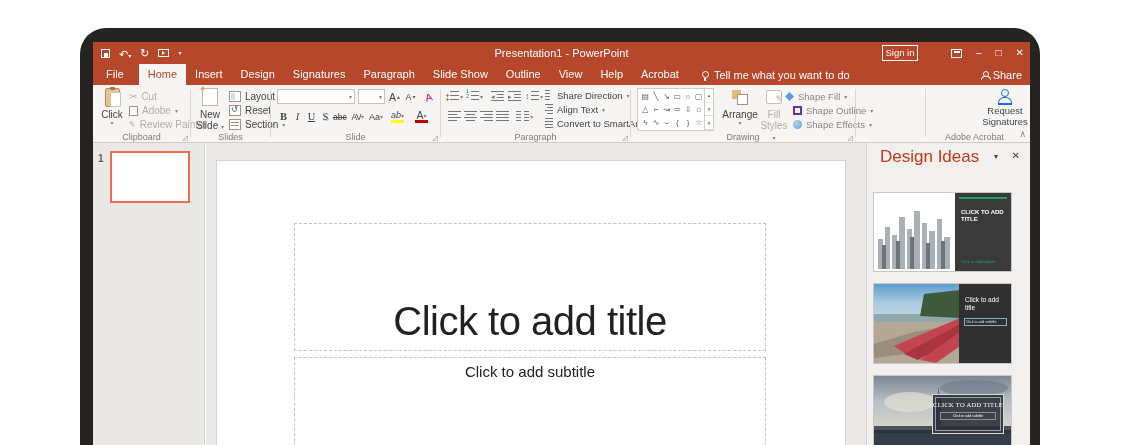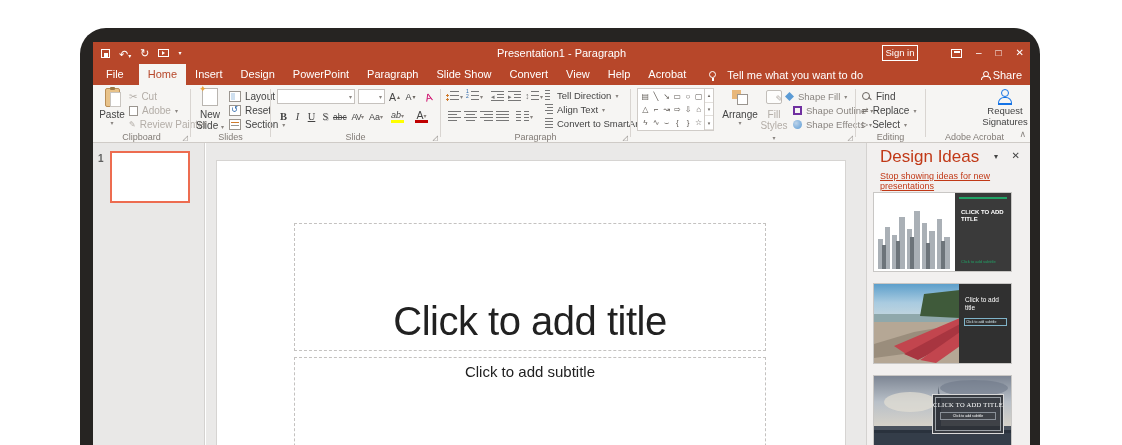--- a/index.html
+++ b/index.html
@@ -30,21 +30,21 @@
   .winbtns { position:absolute; right:6px; top:0; height:22px; display:flex; align-items:center; gap:14px; }
   .winbtns .g { color:#fff; font-size:10px; line-height:1; }
   .ribdisp { width:11px; height:9px; border:1px solid #fff; position:relative; }
   .ribdisp::after { content:""; position:absolute; left:2px; top:1px; width:6px; height:2px; background:#fff; }
 
   
   .tabrow { position:absolute; left:0; top:22px; width:937px; height:21px; background:#B7472A;
             display:flex; align-items:stretch; }
   .tab { color:#fff; font-size:11px; line-height:21px; padding:0 9px; white-space:nowrap; }
   .tab.sel { background:#f6f5f3; color:#B7472A; }
-  .tellme { display:flex; align-items:center; gap:11px; color:#fff; font-size:11px; padding:0 10px; margin-left:4px; }
+  .tellme { display:flex; align-items:center; gap:5px; color:#fff; font-size:11px; padding:0 10px; margin-left:4px; }
   .bulb { width:7px; height:7px; border:1px solid #fff; border-radius:50%; position:relative; }
   .bulb::after { content:""; position:absolute; left:1.5px; top:6px; width:2px; height:3px; background:#fff; }
   .share { position:absolute; right:8px; top:22px; height:21px; display:flex; align-items:center; gap:4px;
            color:#fff; font-size:11px; }
   .person { width:8px; height:8px; position:relative; }
   .person::before { content:""; position:absolute; left:2px; top:0; width:4px; height:4px; border:1px solid #fff; border-radius:50%; }
   .person::after { content:""; position:absolute; left:0; top:5px; width:8px; height:3px; border:1px solid #fff; border-bottom:none; border-radius:4px 4px 0 0; }
 
   
   .ribbon { position:absolute; left:0; top:43px; width:937px; height:58px; background:#f6f5f3;
@@ -172,62 +172,62 @@
   <div id="window">
 
     <div class="titlebar">
       <div class="qat">
         <span class="floppy"></span>
         <span><span class="g">↶</span><span class="g tiny">▾</span></span>
         <span class="g">↻</span>
         <span class="monitor"></span>
         <span class="g tiny">▾</span>
       </div>
-      <div class="doc-title">Presentation1 - Paragraph</div>
+      <div class="doc-title">Presentation1 - PowerPoint</div>
       <div class="signin">Sign in</div>
       <div class="winbtns">
         <span class="ribdisp"></span>
         <span class="g">–</span>
         <span class="g">□</span>
         <span class="g">✕</span>
       </div>
     </div>
 
     <div class="tabrow">
       <span style="width:4px"></span>
       <span class="tab">File</span>
       <span style="width:6px"></span>
       <span class="tab sel">Home</span>
       <span class="tab">Insert</span>
       <span class="tab">Design</span>
-      <span class="tab">PowerPoint</span>
+      <span class="tab">Signatures</span>
       <span class="tab">Paragraph</span>
       <span class="tab">Slide Show</span>
-      <span class="tab">Convert</span>
+      <span class="tab">Outline</span>
       <span class="tab">View</span>
       <span class="tab">Help</span>
       <span class="tab">Acrobat</span>
       <span class="tellme">
         <span class="bulb"></span>
         <span>Tell me what you want to do</span>
       </span>
     </div>
     <div class="share">
       <span class="person"></span>
       <span>Share</span>
     </div>
 
     <div class="ribbon">
 
       <div class="grp" style="left:0;width:97px">
         <div class="bigbtn" style="left:5px;width:28px">
           <span class="ic">
               <span class="clip"></span>
             </span>
-          <span>Paste</span>
+          <span>Click</span>
           <span class="dd">▾</span>
         </div>
         <div class="smrow dis" style="left:36px;top:5px">
           <span class="gl">✂</span>
           <span>Cut</span>
         </div>
         <div class="smrow dis" style="left:36px;top:19px">
           <span class="mini" style="width:9px;height:10px"></span>
           <span>Adobe</span>
           <span class="dd">▾</span>
@@ -353,21 +353,21 @@
           </div>
         <div class="pbtn" style="position:absolute;left:53px;top:24px">
             <span class="li j"></span>
           </div>
         <div class="pbtn" style="position:absolute;left:75px;top:24px">
             <span class="li cols"></span>
             <span class="dd">▾</span>
           </div>
         <div class="smrow" style="left:104px;top:4px;font-size:9.5px">
           <span class="li cols" style="width:8px"></span>
-          <span>Tell Direction</span>
+          <span>Share Direction</span>
             <span class="dd">▾</span>
         </div>
         <div class="smrow" style="left:104px;top:18px;font-size:9.5px">
           <span class="li c" style="width:8px"></span>
           <span>Align Text</span>
             <span class="dd">▾</span>
         </div>
         <div class="smrow" style="left:104px;top:32px;font-size:9.5px">
           <span class="li j" style="width:8px"></span>
           <span>Convert to SmartArt</span>
@@ -428,41 +428,25 @@
         <div class="smrow" style="left:162px;top:19px;font-size:9.5px;color:#8a8580">
           <span class="shp-ic shp-out"></span>
           <span>Shape Outline</span>
             <span class="dd">▾</span>
         </div>
         <div class="smrow" style="left:162px;top:33px;font-size:9.5px;color:#8a8580">
           <span class="shp-ic shp-eff"></span>
           <span>Shape Effects</span>
             <span class="dd">▾</span>
         </div>
+        <div class="grp-label">Drawing</div>
         <span class="launcher">◿</span>
       </div>
       <div class="sep" style="left:762px"></div>
 
-      <div class="grp" style="left:763px;width:69px">
-        <div class="smrow" style="left:6px;top:5px">
-          <span class="mag"></span>
-          <span>Find</span>
-        </div>
-        <div class="smrow" style="left:6px;top:19px">
-          <span class="gl" style="font-size:8px;color:#6a6560">⇄</span>
-          <span>Replace</span>
-          <span class="dd">▾</span>
-        </div>
-        <div class="smrow" style="left:6px;top:33px">
-          <span class="gl" style="font-size:8px;color:#6a6560">▷</span>
-          <span>Select</span>
-          <span class="dd">▾</span>
-        </div>
-        <div class="grp-label">Editing</div>
-      </div>
       <div class="sep" style="left:832px"></div>
 
       <div class="grp" style="left:833px;width:97px">
         <div class="adobebtn" style="left:62px;width:34px">
           <span class="ic" style="height:18px;display:flex;align-items:center">
               <span class="sig-ic"></span>
             </span>
           <span>Request Signatures</span>
         </div>
         <div class="grp-label">Adobe Acrobat</div>
@@ -485,21 +469,20 @@
           <div class="ph ph-sub">
             <span class="t">Click to add subtitle</span>
           </div>
         </div>
       </div>
 
       <div class="dpanel">
         <div class="dp-title">Design Ideas</div>
         <span class="dp-chev">▾</span>
         <span class="dp-close">✕</span>
-        <a class="dp-link">Stop showing ideas for new presentations</a>
 
         <div class="dcard" style="top:49px;height:80px">
           <svg width="81" height="78" viewBox="0 0 81 78">
             <rect width="81" height="78" fill="#ffffff"></rect>
             <g fill="#aab0b6">
               <rect x="4" y="46" width="5" height="30"></rect>
                 <rect x="11" y="34" width="5" height="42"></rect>
               <rect x="18" y="42" width="5" height="34"></rect>
                 <rect x="25" y="24" width="6" height="52"></rect>
               <rect x="33" y="36" width="5" height="40"></rect>

